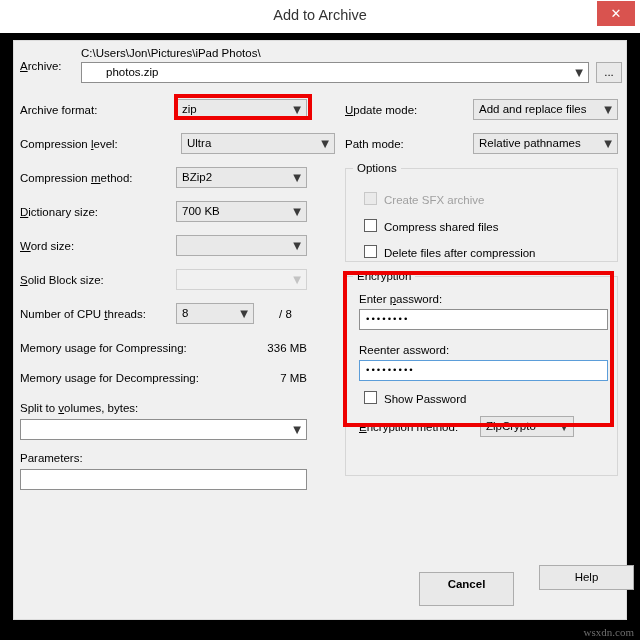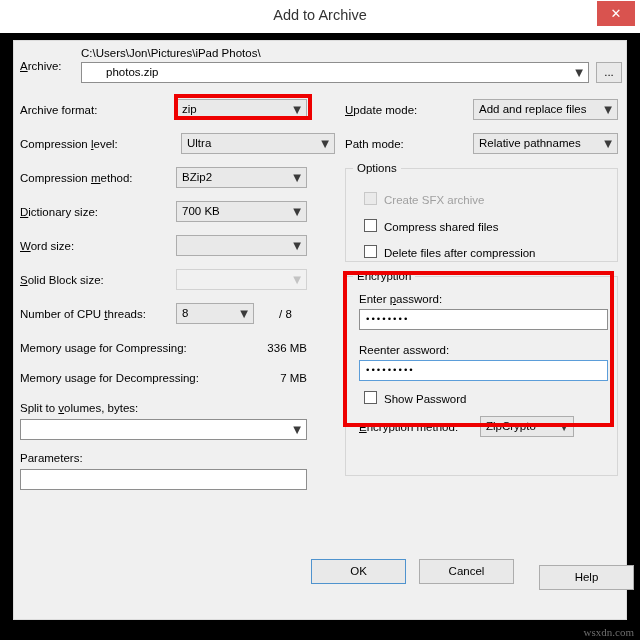--- a/index.html
+++ b/index.html
@@ -317,22 +317,21 @@
 
     <div class="chk" style="left:350px; top:350px;"></div>
     <div class="lbl" style="left:370px; top:351px;">Show Password</div>
 
     <div class="lbl" style="left:345px; top:379px;"><u>E</u>ncryption method:</div>
     <div class="combo" style="left:466px; top:375px; width:94px;">
       <span>ZipCrypto</span>
       <span class="chev">▼</span>
     </div>
 
-    <div class="btn default" style="left:297px; top:518px; width:95px; height:25px; line-height:23px;">OK</div>
-    <div class="btn" style="left:405px; top:518px; width:95px; height:25px; line-height:23px;">Cancel</div>
+    <div class="btn" style="left:405px; top:531px; width:95px; height:34px; line-height:23px;font-weight:bold;">Cancel</div>
     <div class="btn" style="left:525px; top:518px; width:95px; height:25px; line-height:23px;margin-top:6px;">Help</div>
 
   </div>
 
   <div class="redbox" style="left:174px; top:94px; width:138px; height:26px;"></div>
   <div class="redbox" style="left:343px; top:271px; width:271px; height:156px;"></div>
 
   <div id="watermark">wsxdn.com</div>
 
 </div>

